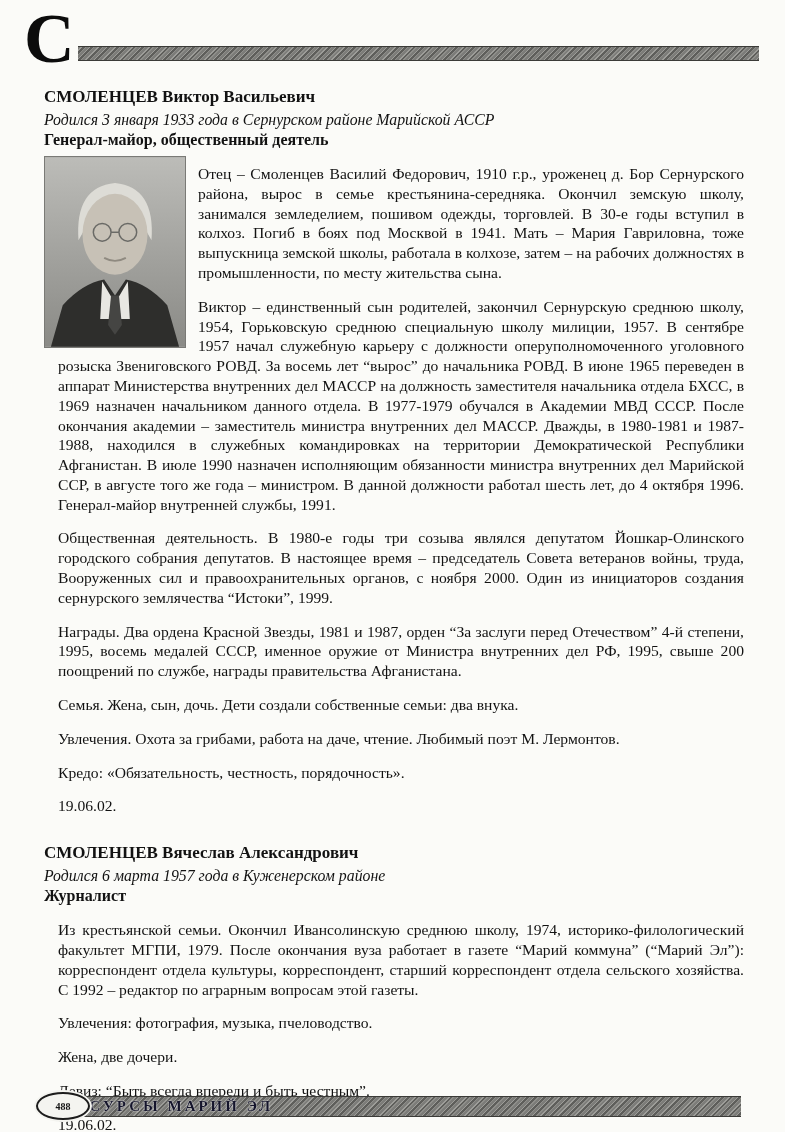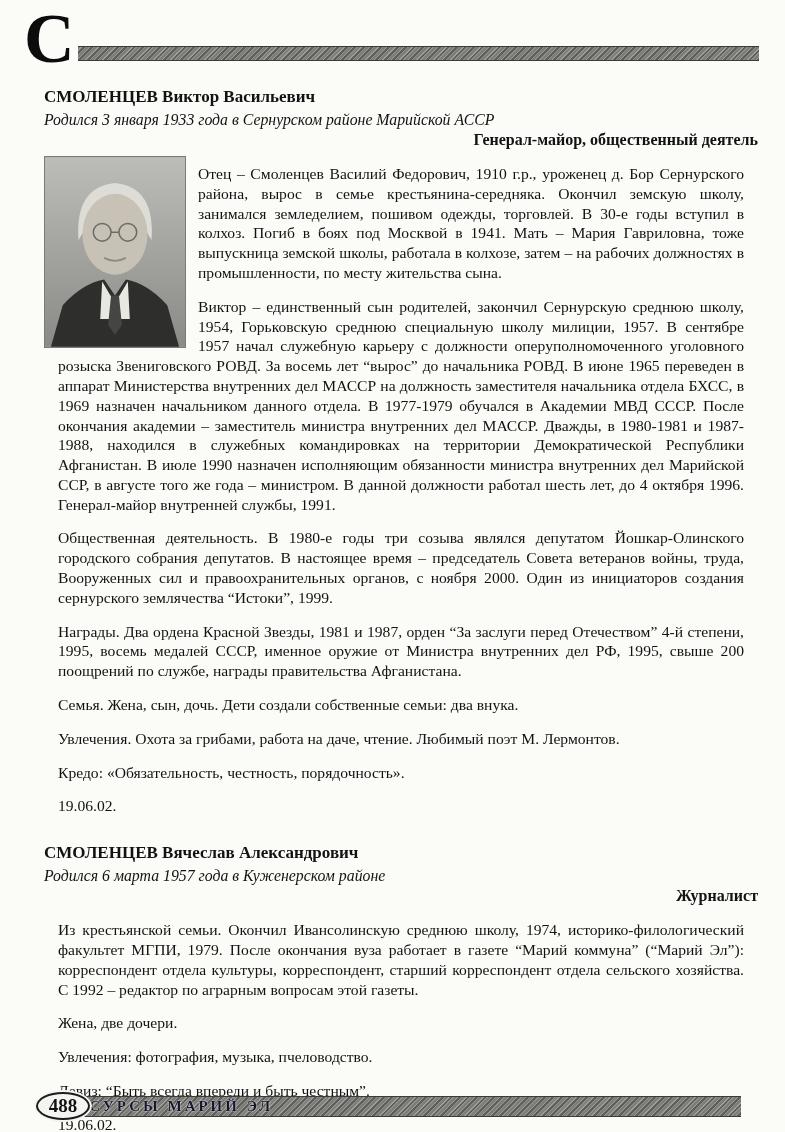--- a/index.html
+++ b/index.html
@@ -36,21 +36,21 @@
     line-height:1.27;
     text-align:justify;
   }
   .entry-name {
     font-size:17px; font-weight:bold; margin:0 0 2px 0; text-align:left;
   }
   .born {
     font-style:italic; font-size:15.8px; margin:0; text-align:left;
   }
   .role {
-    font-weight:bold; font-size:16px; margin:0 0 3px 12px; text-align:right;
+    font-weight:bold; font-size:16px; margin:0 0 3px 0; text-align:left;
   }
   p { margin:14px; }
   .date-line { text-align:left; }
 
   .photo {
     float:left;
     width:142px; height:192px;
     margin:3px 12px 3px 0;
     border:1px solid #7a7a76;
     box-sizing:border-box;
@@ -72,21 +72,21 @@
     text-shadow:0 0 2px rgba(255,255,255,0.75), 0 0 1px rgba(255,255,255,0.9);
   }
   .page-badge {
     position:absolute; left:36px; top:0;
     width:50px; height:24px;
     background:#f4f4f0;
     border:2px solid #1c1c1c;
     border-radius:50%;
     box-shadow:0 0 0 2px #f4f4f0;
     display:flex; align-items:center; justify-content:center;
-    font-weight:bold; font-size:19px;
+    font-weight:bold; font-size:10px;
     z-index:2;
   }
 </style>
 </head>
 <body>
 
 <div class="page">
 
   <div class="header">
     <div class="section-letter">С</div>
@@ -137,22 +137,22 @@
       <p>Кредо: «Обязательность, честность, порядочность».</p>
       <p class="date-line">19.06.02.</p>
     </div>
 
     <div class="entry entry2">
       <h2 class="entry-name">СМОЛЕНЦЕВ Вячеслав Александрович</h2>
       <p class="born">Родился 6 марта 1957 года в Куженерском районе</p>
       <p class="role">Журналист</p>
 
       <p>Из крестьянской семьи. Окончил Ивансолинскую среднюю школу, 1974, историко-филологический факультет МГПИ, 1979. После окончания вуза работает в газете “Марий коммуна” (“Марий Эл”): корреспондент отдела культуры, корреспондент, старший корреспондент отдела сельского хозяйства. С 1992 – редактор по аграрным вопросам этой газеты.</p>
+      <p>Увлечения: фотография, музыка, пчеловодство.</p>
       <p>Жена, две дочери.</p>
-      <p>Увлечения: фотография, музыка, пчеловодство.</p>
       <p>Девиз: “Быть всегда впереди и быть честным”.</p>
       <p class="date-line">19.06.02.</p>
     </div>
 
   </div>
 
   <div class="footer">
     <div class="footer-bar texture">
       <span class="footer-title">РЕСУРСЫ МАРИЙ ЭЛ</span>
     </div>

